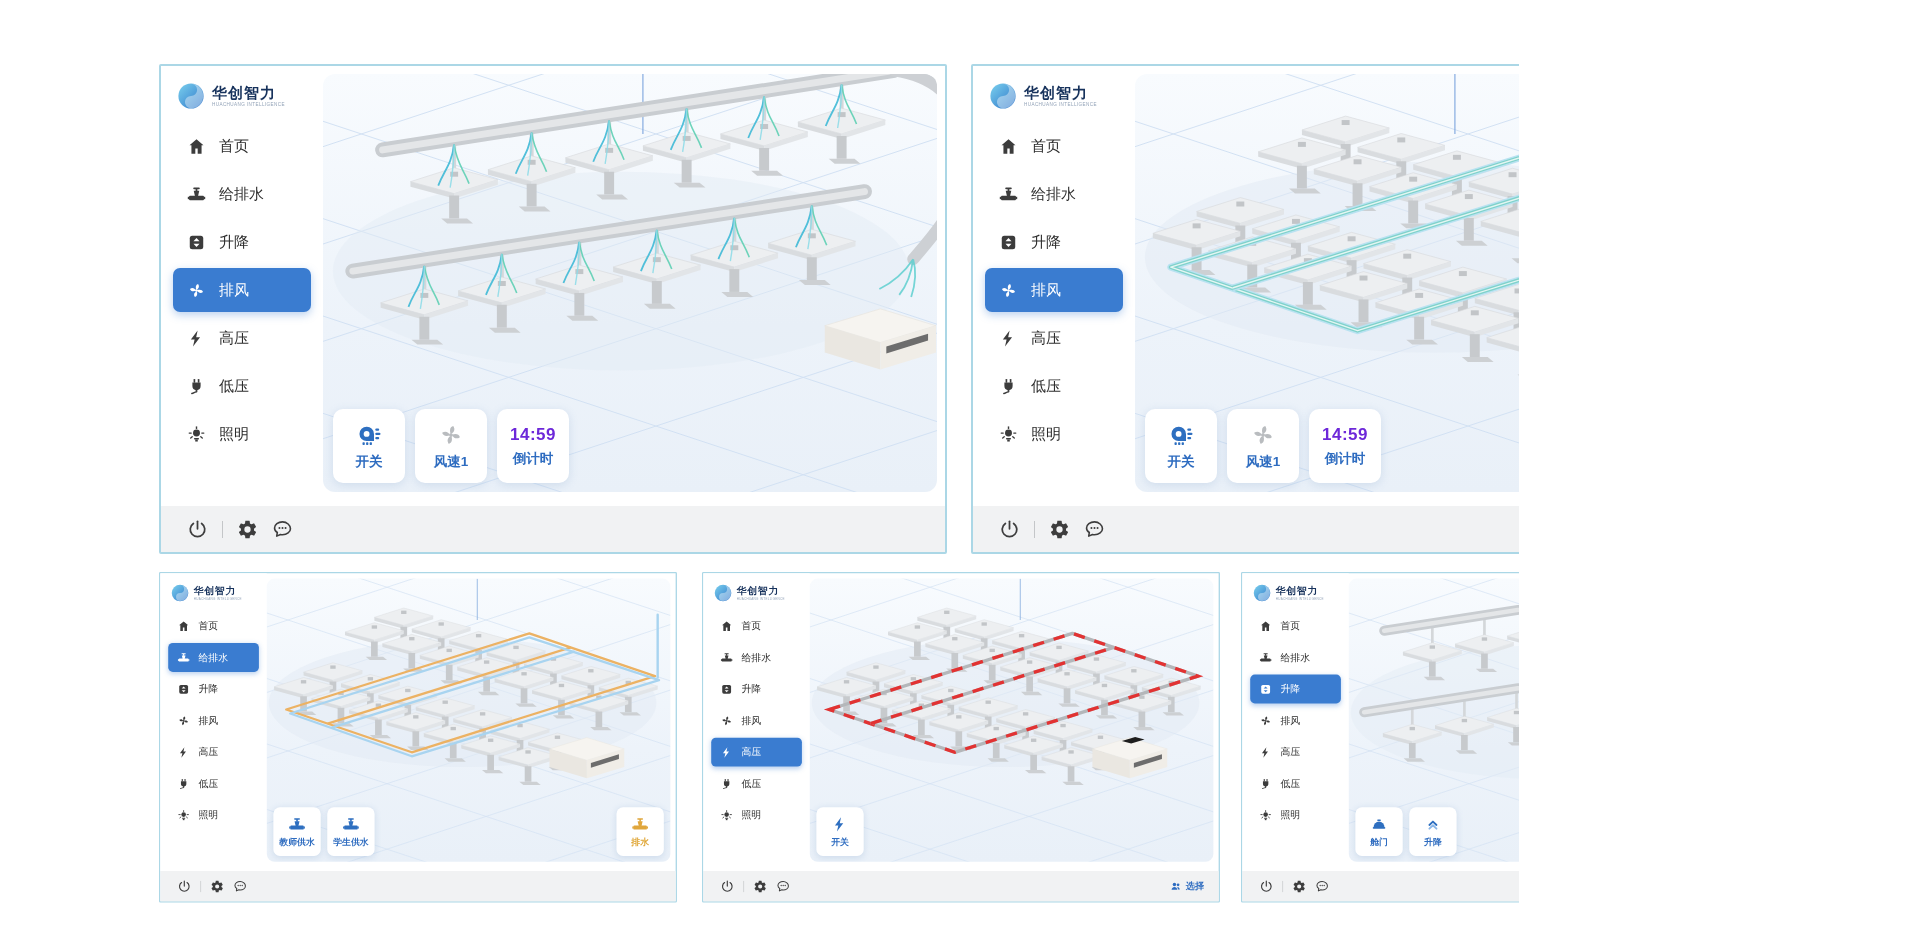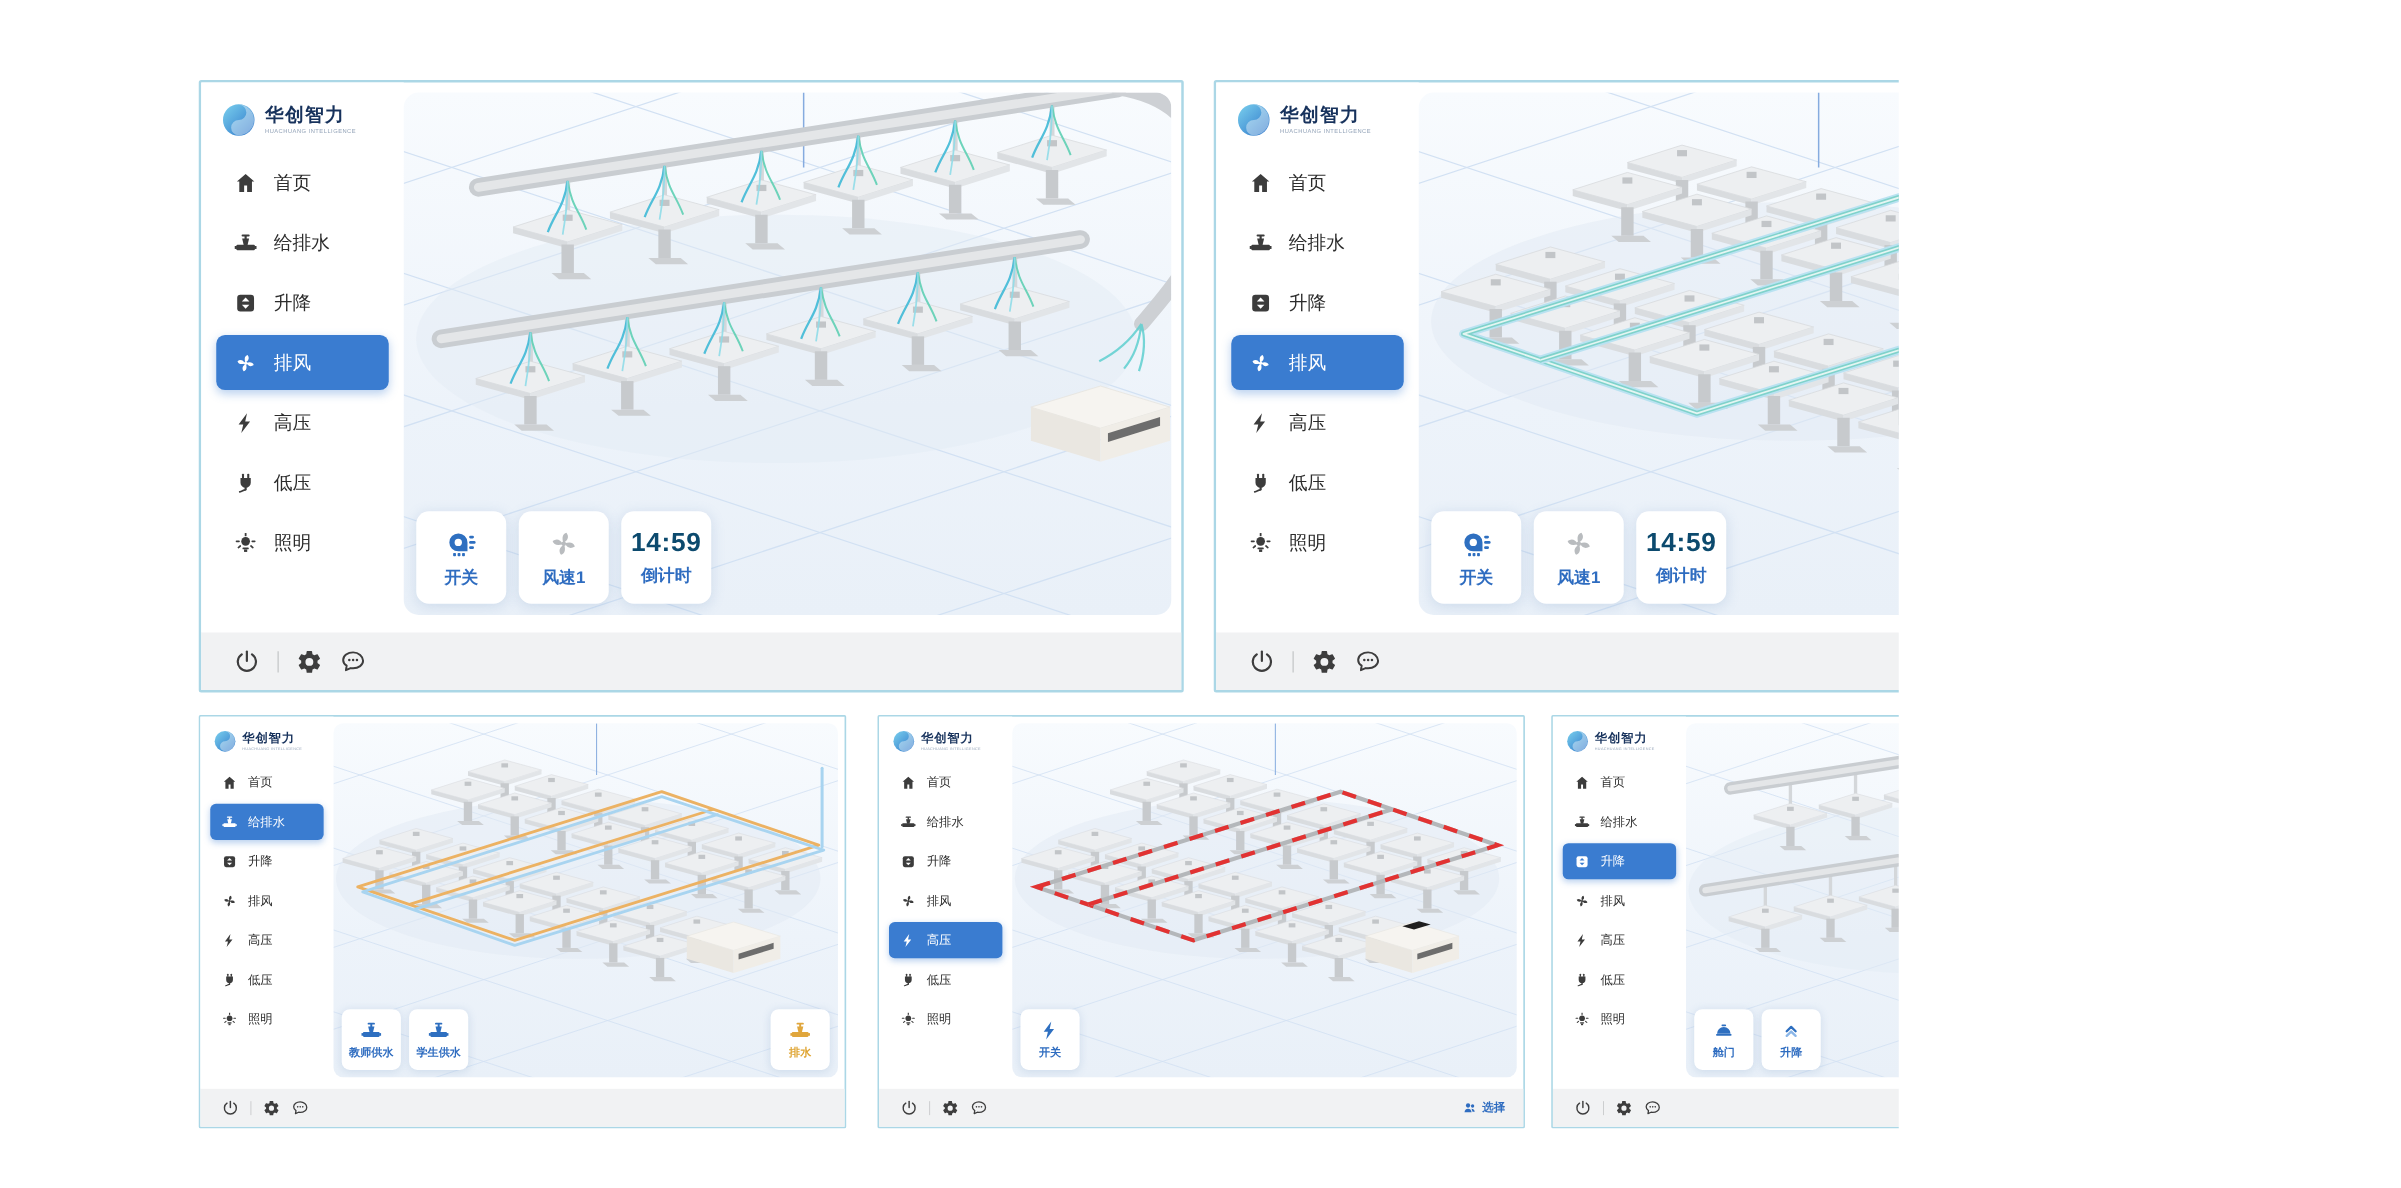--- a/index.html
+++ b/index.html
@@ -37,21 +37,21 @@
   .card{width:72px;height:74px;background:#fff;border-radius:10px;
         box-shadow:0 2px 10px rgba(100,140,190,.20);display:flex;flex-direction:column;
         align-items:center;justify-content:center;gap:5px;cursor:pointer;}
   .card .icon{display:flex}
   .card .icon svg{width:26px;height:26px}
   .c-blue{color:#2e6fc0}
   .c-gray{color:#b9bcbf}
   .c-orange{color:#e0a63c}
   .card-label{font-size:13.5px;color:#2e6cc0;font-weight:bold;}
   .card-label.orange{color:#dfa431}
-  .timer-value{font-size:21px;font-weight:bold;color:#0c4a6e;letter-spacing:.5px}
+  .timer-value{font-size:17px;font-weight:bold;color:#6d28d9;letter-spacing:.5px}
   
   .footerbar{position:absolute;left:0;right:0;bottom:0;height:46px;background:#f1f2f3;
              display:flex;align-items:center;padding-left:26px;gap:14px;box-sizing:border-box;}
   .f-icon{color:#3d3d3d;display:flex;cursor:pointer}
   .f-icon svg{width:21px;height:21px}
   .f-divider{width:1px;height:17px;background:#c4c6c8}
   .footer-action{margin-left:auto;margin-right:22px;display:flex;align-items:center;gap:6px;
                  color:#2e6cc0;font-size:14px;font-weight:bold;cursor:pointer;}
   .footer-action .icon{color:#2e6cc0;display:flex}
   .footer-action .icon svg{width:18px;height:18px}

